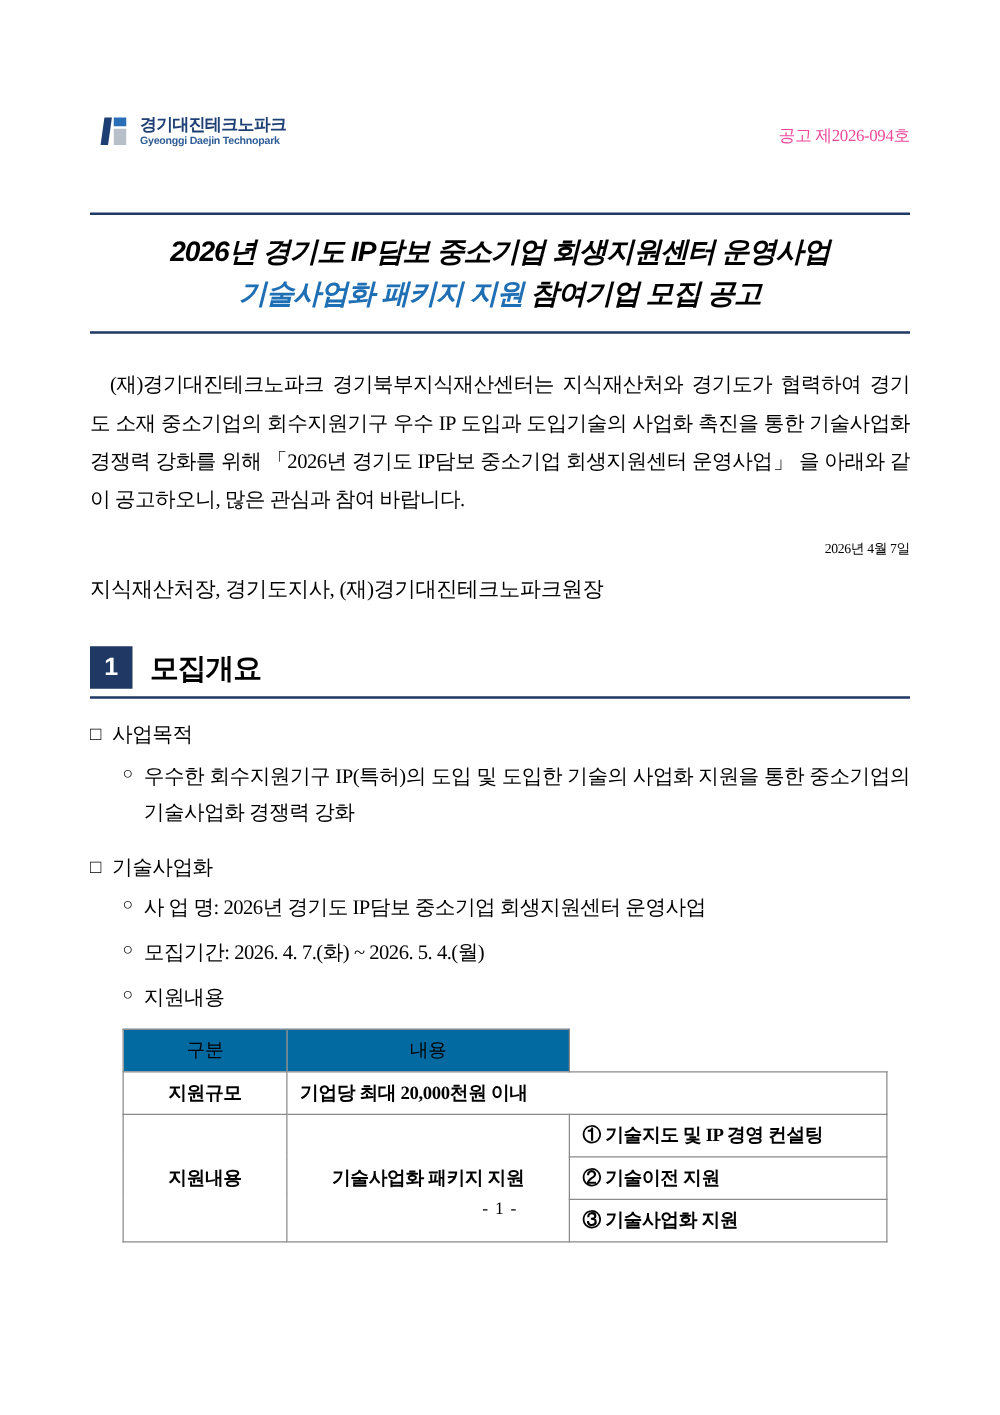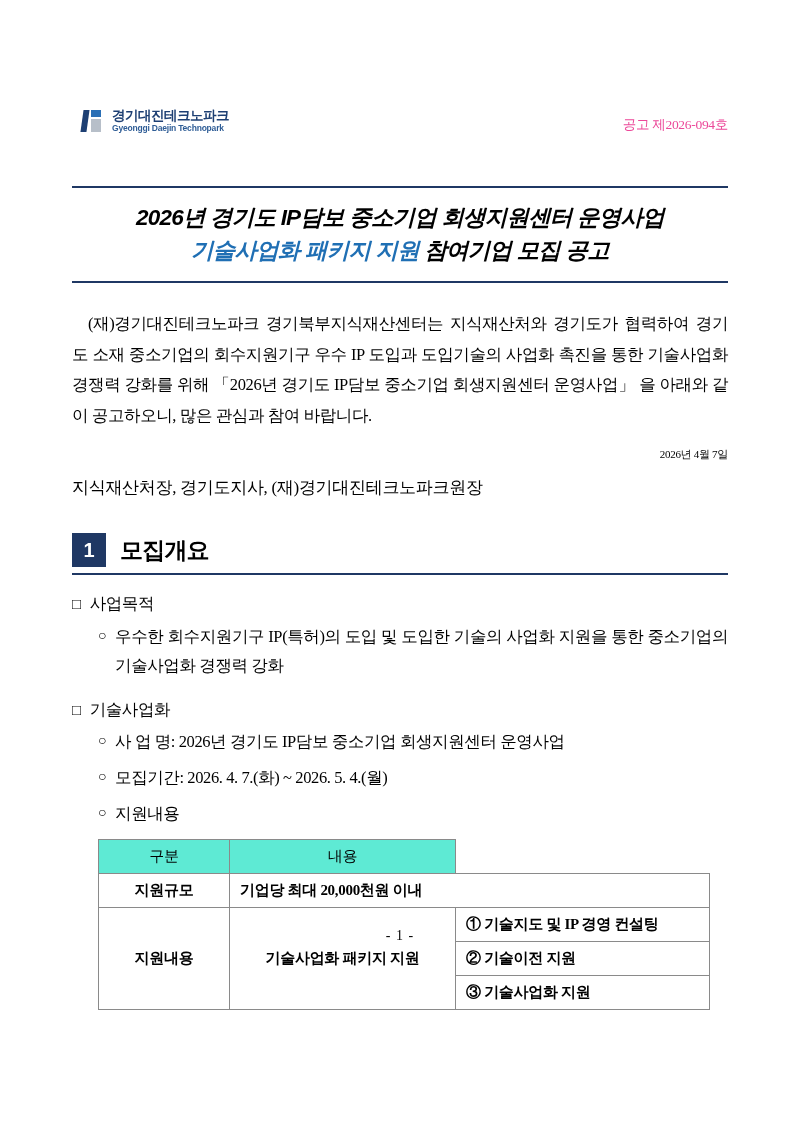--- a/index.html
+++ b/index.html
@@ -12,22 +12,23 @@
     height: 1132px;
     font-family: "Liberation Serif", "DejaVu Serif", serif;
     color: #000000;
     position: relative;
     overflow: hidden;
   }
   .page {
     width: 800px;
     height: 972px;
     box-sizing: border-box;
-    padding: 108px 72px 40px 72px;
+    padding: 60px 72px 40px 72px;
     position: relative;
+    margin-top: 32px;
   }
 
   
   .header-row {
     display: flex;
     align-items: flex-start;
     justify-content: space-between;
     height: 56px;
   }
   .logo {
@@ -206,21 +207,21 @@
     letter-spacing: -0.3px;
   }
   table.support th,
   table.support td {
     border: 1px solid #8a8a8a;
     padding: 7px 10px;
     vertical-align: middle;
     font-weight: bold;
   }
   table.support thead th {
-    background: #5eead4;
+    background: #0369a1;
     text-align: center;
     font-weight: normal;
   }
   td.c { text-align: center; }
   td.l { text-align: left; }
 
   
   .footer {
     position: absolute;
     left: 0;

